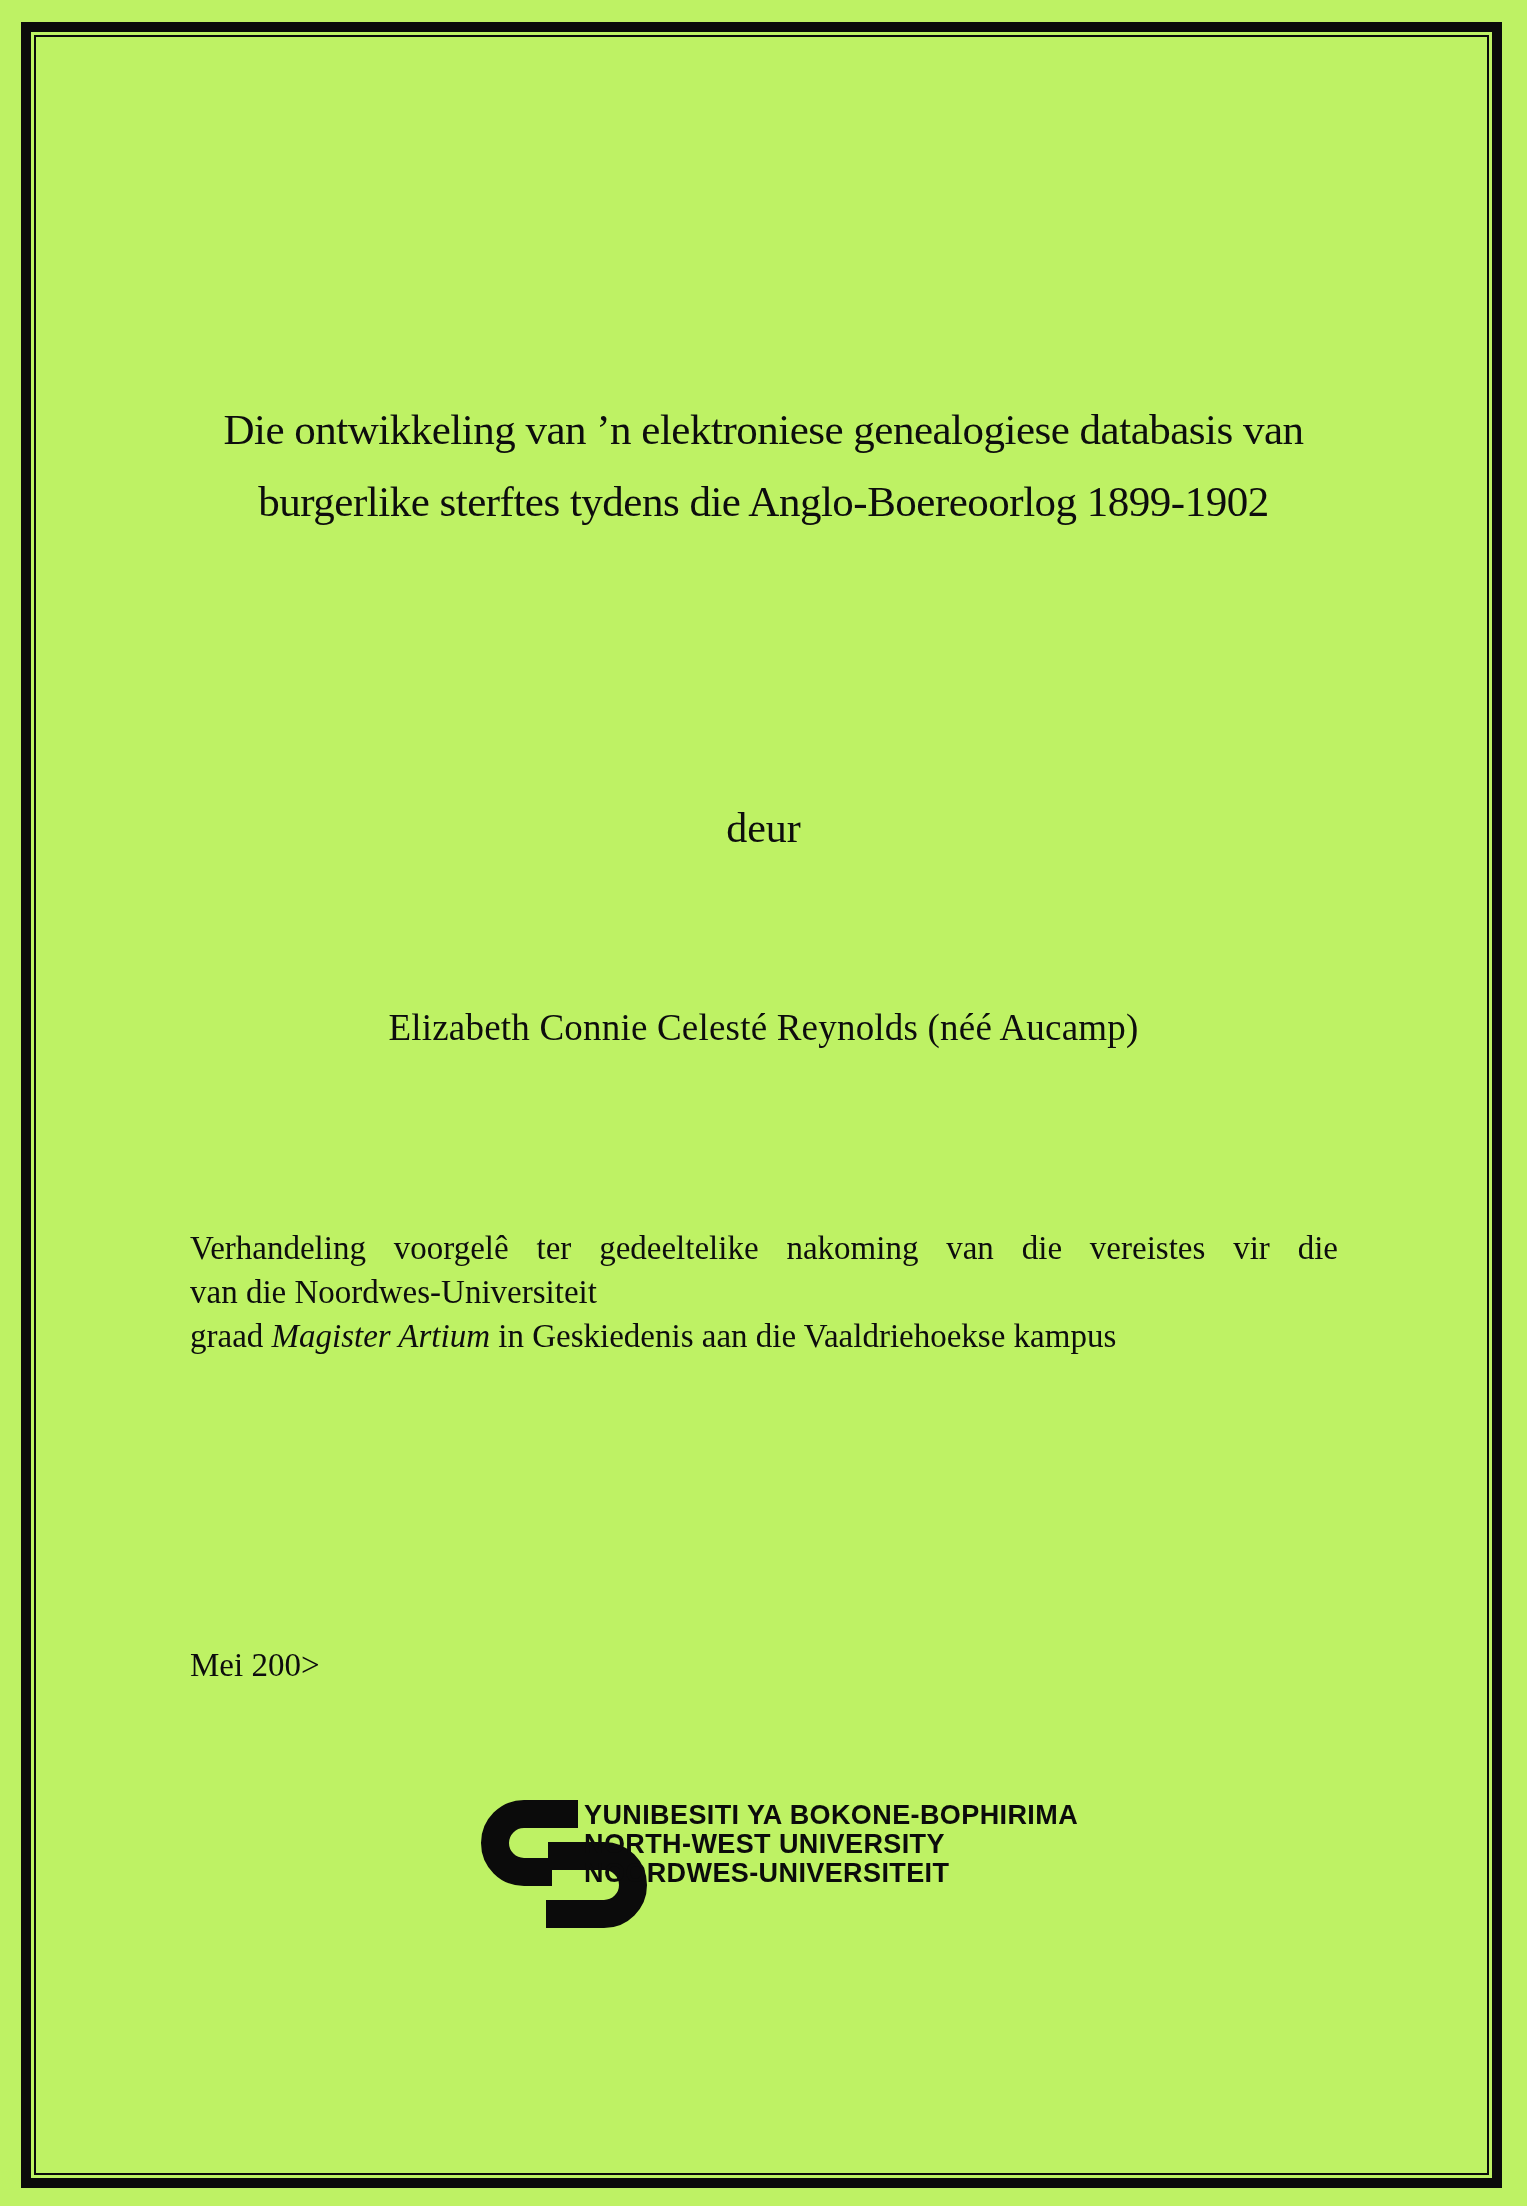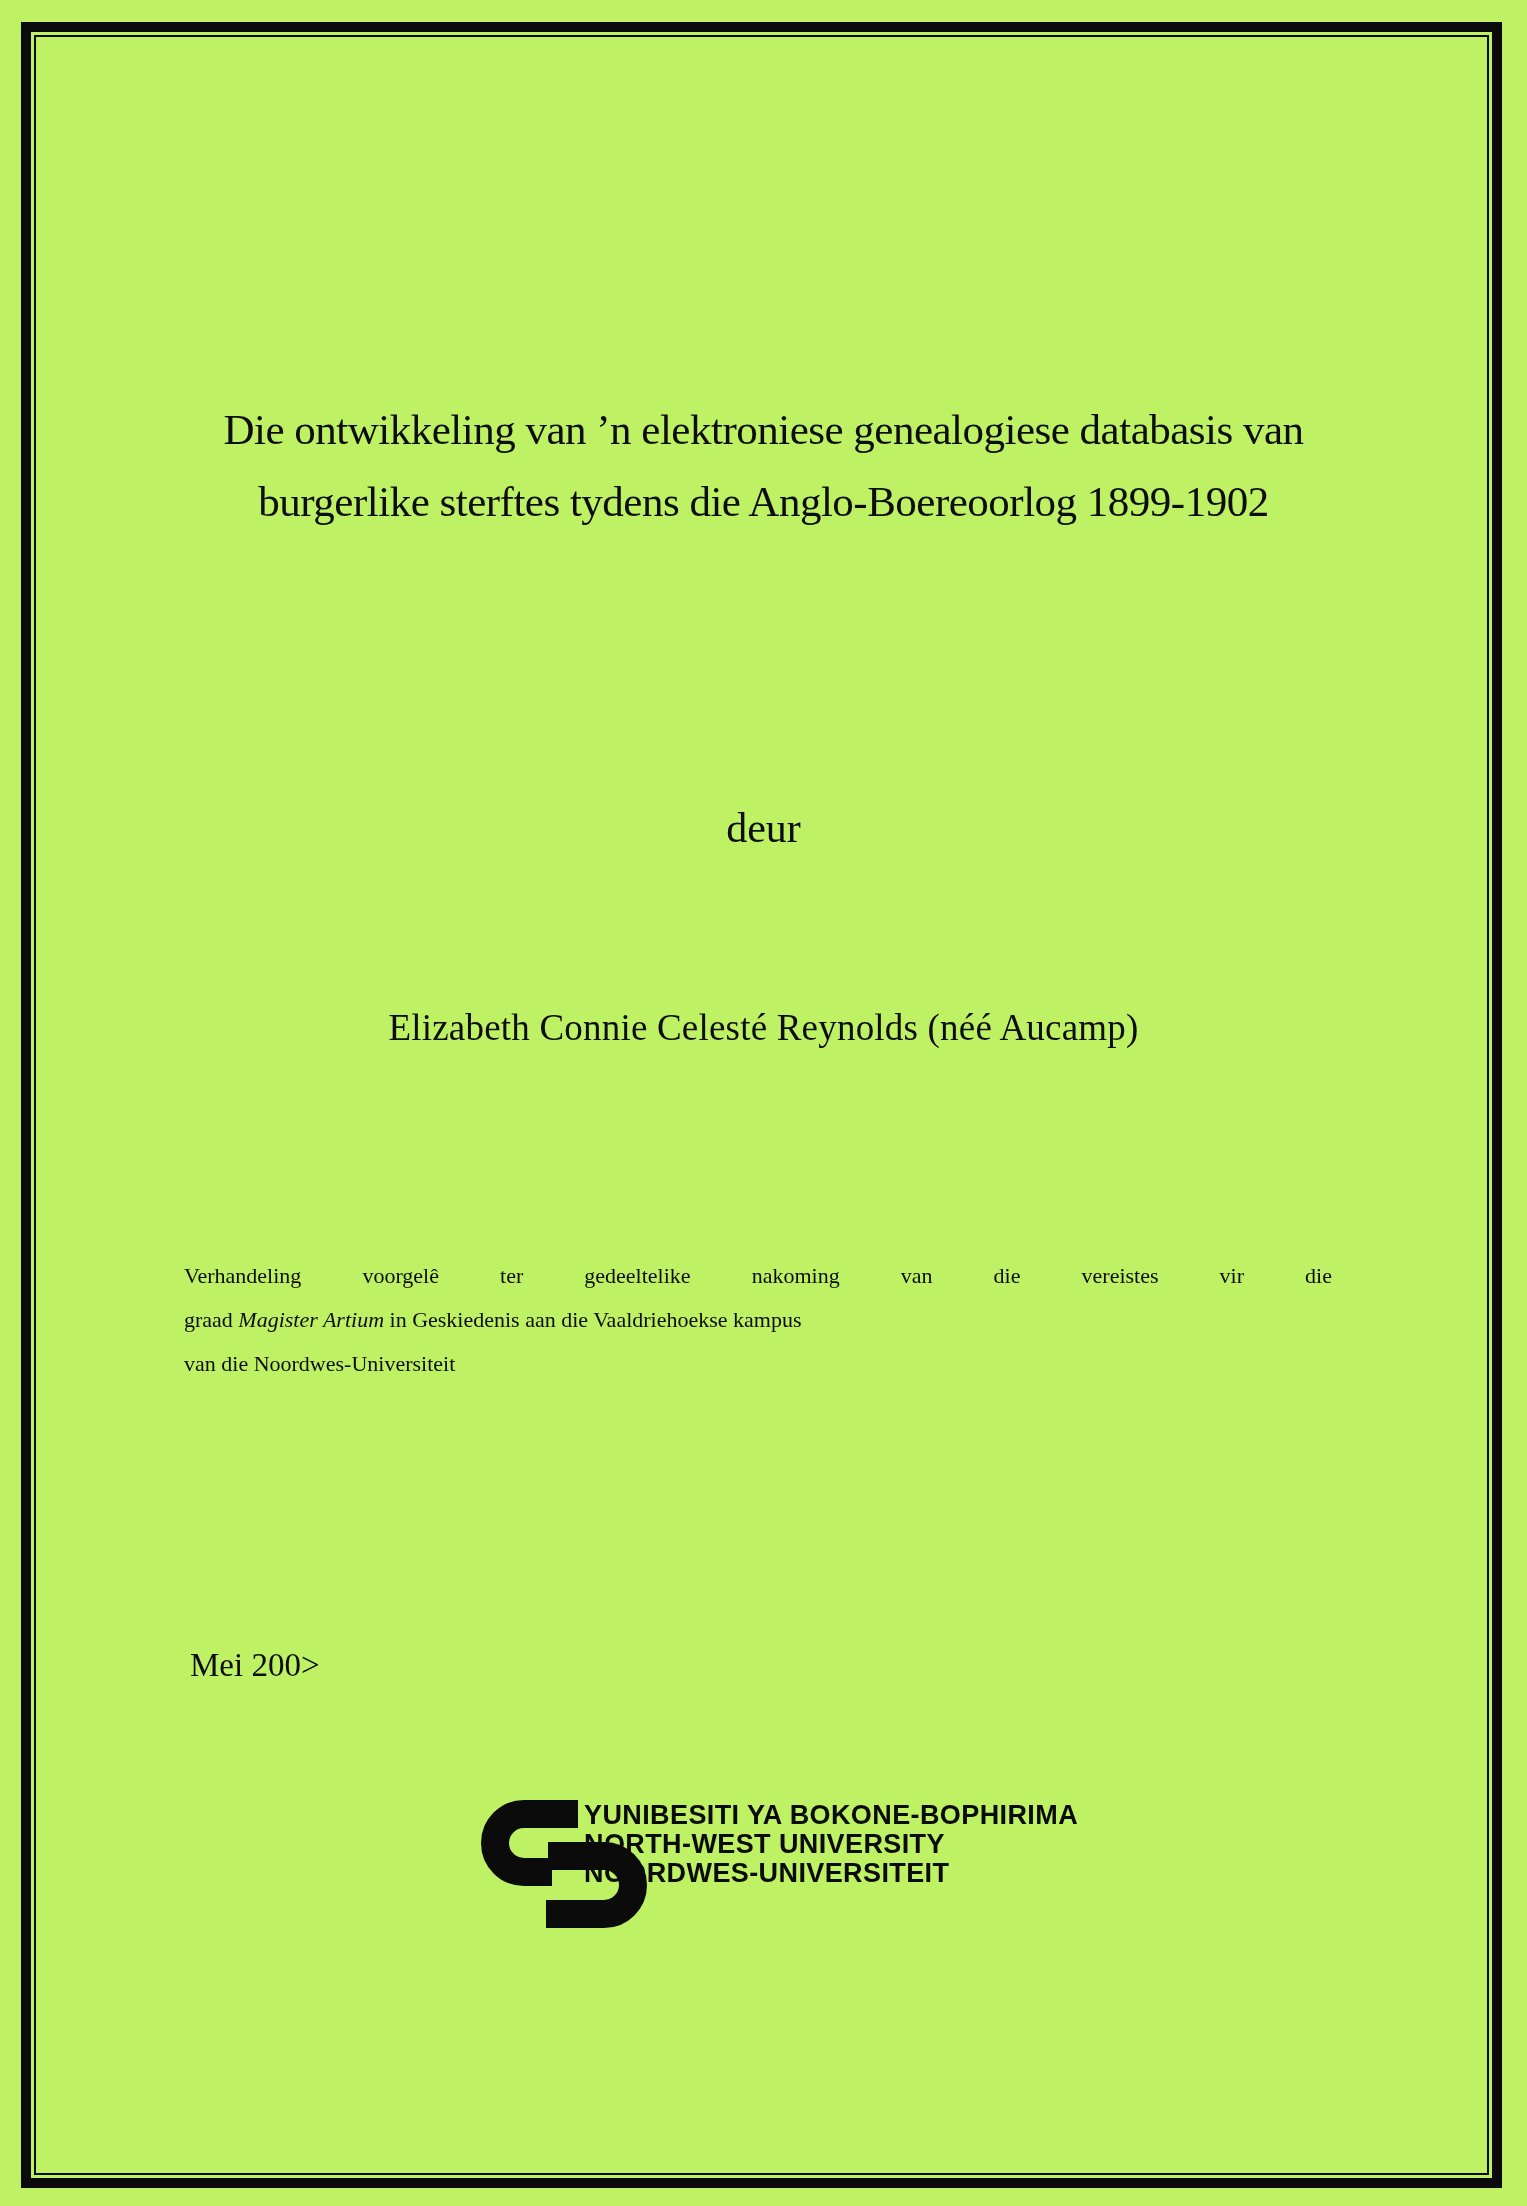--- a/index.html
+++ b/index.html
@@ -40,24 +40,23 @@
   .byline-author {
     position: absolute;
     left: 0; right: 0; top: 958px;
     text-align: center;
     font-size: 37px;
     letter-spacing: 0.2px;
     margin-top: 48px;
   }
   .statement {
     position: absolute;
-    left: 184px; width: 1148px; top: 1226px;
-    font-size: 22px;
+    left: 190px; width: 1148px; top: 1226px;
+    font-size: 33px;
     line-height: 44px;
-    margin-top: 28px;
   }
   .statement .justified {
     text-align: justify;
     text-align-last: justify;
   }
   .details {
     position: absolute;
     left: 190px; top: 1644px;
     font-size: 33px;
     line-height: 43px;
@@ -93,22 +92,22 @@
     <div>Die ontwikkeling van ’n elektroniese genealogiese databasis van</div>
     <div>burgerlike sterftes tydens die Anglo-Boereoorlog 1899-1902</div>
   </div>
 
   <div class="byline-prep">deur</div>
 
   <div class="byline-author">Elizabeth Connie Celesté Reynolds (néé Aucamp)</div>
 
   <div class="statement">
     <div class="justified">Verhandeling voorgelê ter gedeeltelike nakoming van die vereistes vir die</div>
+    <div>van die Noordwes-Universiteit</div>
     <div><span>graad </span><span class="italic">Magister Artium</span><span> in Geskiedenis aan die Vaaldriehoekse kampus</span></div>
-    <div>van die Noordwes-Universiteit</div>
   </div>
 
   <div class="details">
     <div>Mei 200&gt;</div>
   </div>
 
   <svg class="logo-mark" viewBox="0 0 204 132" xmlns="http://www.w3.org/2000/svg" aria-hidden="true">
     <path d="M 116 16 H 62 A 29 29 0 0 0 62 74 H 90" fill="none" stroke="#0b0b0b" stroke-width="28" stroke-linecap="butt"></path>
     <path d="M 86 58 H 142 A 29 29 0 0 1 142 116 H 84" fill="none" stroke="#0b0b0b" stroke-width="28" stroke-linecap="butt"></path>
   </svg>

